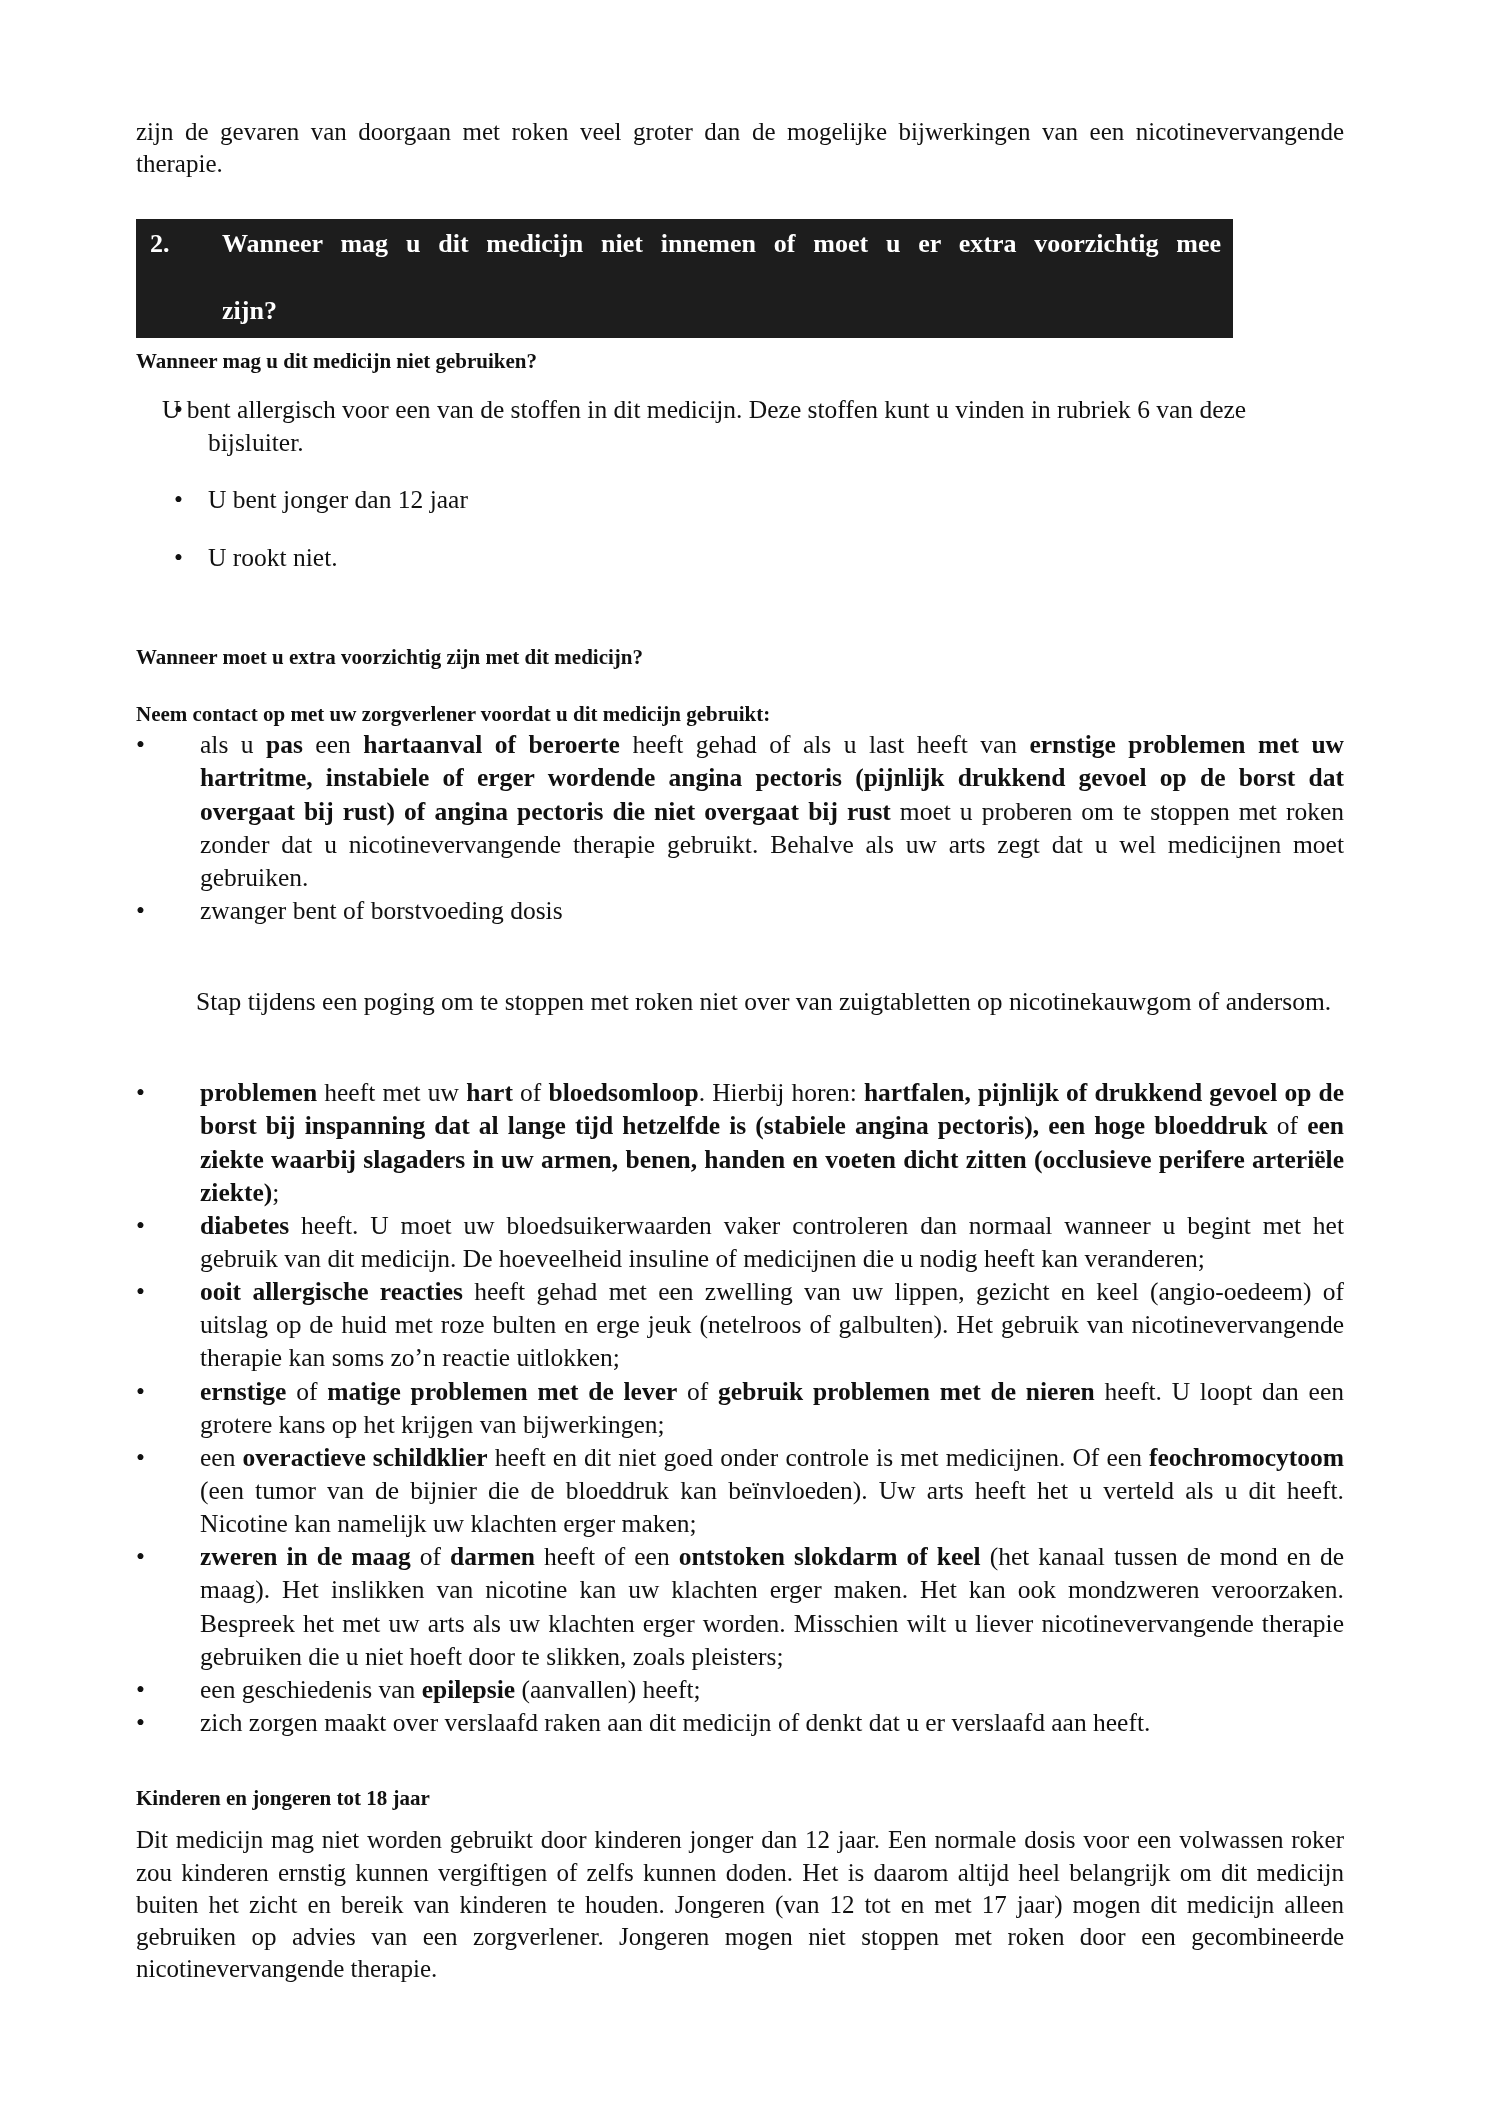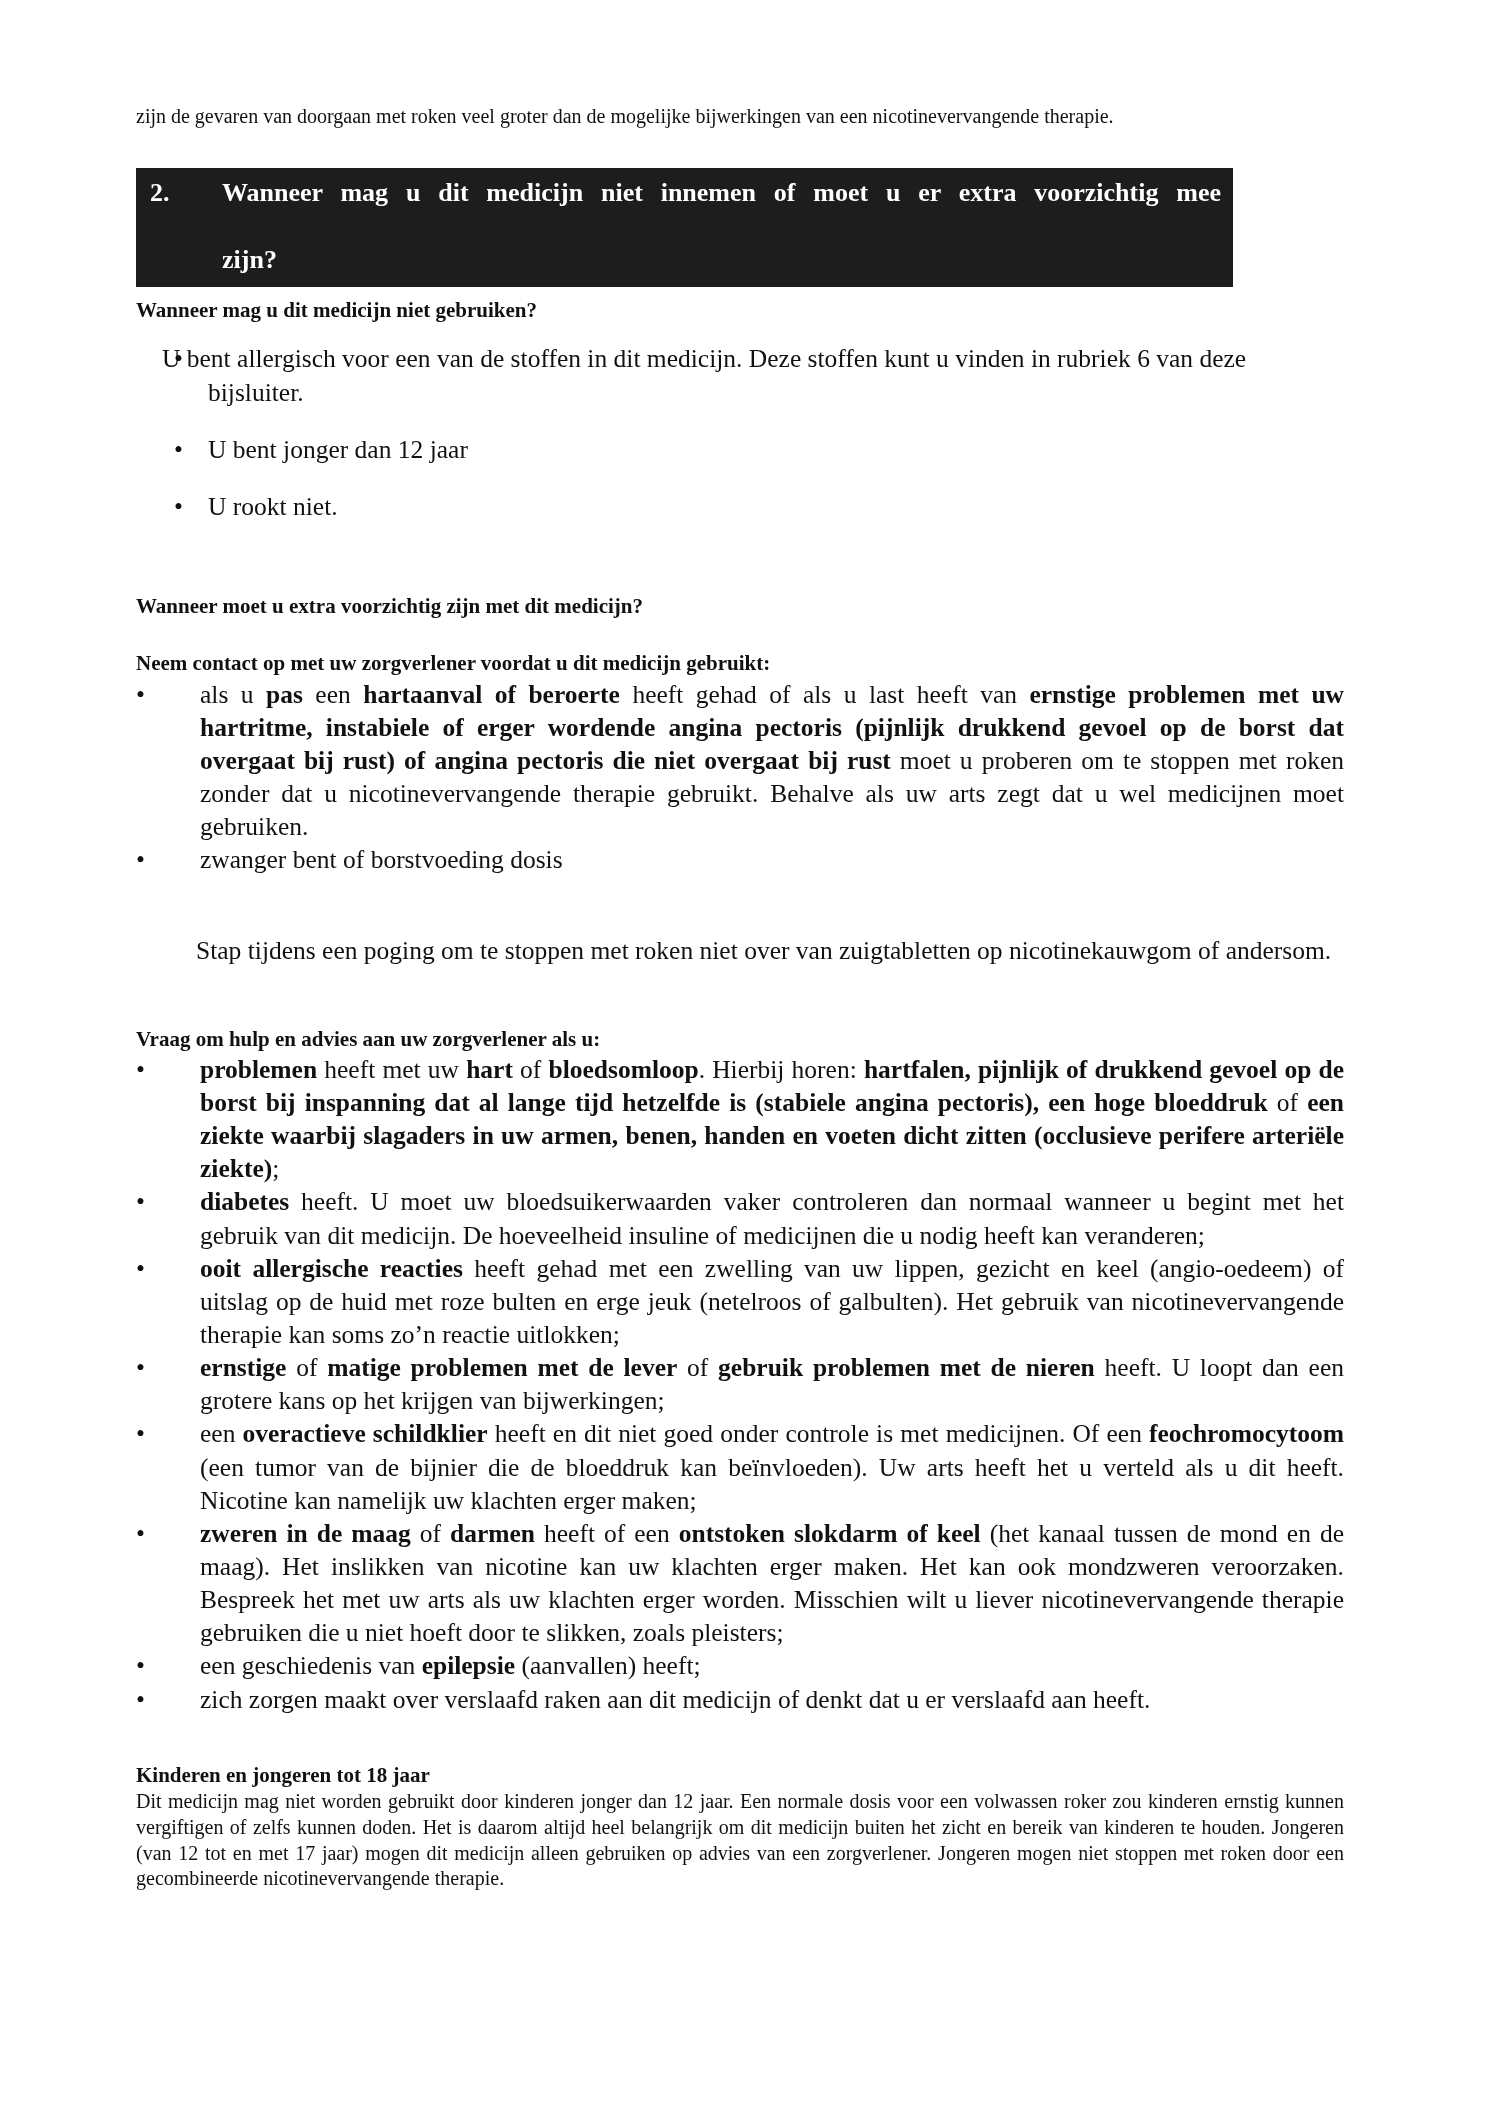--- a/index.html
+++ b/index.html
@@ -18,24 +18,24 @@
     box-sizing:border-box;
     padding:104px 150px 60px 136px;
     background:#fff;
   }
   .content{width:1208px;}
 
   p{margin:0;}
 
   
   .para{
-    font-size:20px;
+    font-size:25px;
     line-height:1.29;
     text-align:justify;
-    margin:0 0 0 0;
+    margin:12px 0 0 0;
   }
   .para.just{text-align:justify;}
 
   .h-bold{
     font-weight:bold;
     font-size:21px;
     line-height:1.30;
     text-align:left;
   }
 
@@ -172,21 +172,20 @@
         <span>zwanger bent of borstvoeding dosis</span>
       </li>
     </ul>
 
     <div class="gap-xl"></div>
 
     <p class="indented-block">Stap tijdens een poging om te stoppen met roken niet over van zuigtabletten op nicotinekauwgom of andersom.</p>
 
     <div class="gap-xl"></div>
 
-    <p class="h-bold">Vraag om hulp en advies aan uw zorgverlener als u:</p>
 
     <ul class="list-tight" id="advice-list">
         <li class="j"><span class="bullet-dot">•</span><span><b>problemen</b><span class="nb"> heeft met uw </span><b>hart</b><span class="nb"> of </span><b>bloedsomloop</b><span class="nb">. Hierbij horen: </span><b>hartfalen, pijnlijk of drukkend gevoel op de borst bij inspanning dat al lange tijd hetzelfde is (stabiele angina pectoris), een hoge bloeddruk</b><span class="nb"> of </span><b>een ziekte waarbij slagaders in uw armen, benen, handen en voeten dicht zitten (occlusieve perifere arteriële ziekte)</b><span class="nb">;</span></span></li>
         <li class="j"><span class="bullet-dot">•</span><span><b>diabetes</b><span class="nb"> heeft. U moet uw bloedsuikerwaarden vaker controleren dan normaal wanneer u begint met het gebruik van dit medicijn. De hoeveelheid insuline of medicijnen die u nodig heeft kan veranderen;</span></span></li>
         <li class="j"><span class="bullet-dot">•</span><span><b>ooit allergische reacties</b><span class="nb"> heeft gehad met een zwelling van uw lippen, gezicht en keel (angio-oedeem) of uitslag op de huid met roze bulten en erge jeuk (netelroos of galbulten). Het gebruik van nicotinevervangende therapie kan soms zo’n reactie uitlokken;</span></span></li>
         <li class="j"><span class="bullet-dot">•</span><span><b>ernstige</b><span class="nb"> of </span><b>matige problemen met de lever</b><span class="nb"> of </span><b>gebruik problemen met de nieren</b><span class="nb"> heeft. U loopt dan een grotere kans op het krijgen van bijwerkingen;</span></span></li>
         <li class="j"><span class="bullet-dot">•</span><span><span class="nb">een </span><b>overactieve schildklier</b><span class="nb"> heeft en dit niet goed onder controle is met medicijnen. Of een </span><b>feochromocytoom</b><span class="nb"> (een tumor van de bijnier die de bloeddruk kan beïnvloeden). Uw arts heeft het u verteld als u dit heeft. Nicotine kan namelijk uw klachten erger maken;</span></span></li>
         <li class="j"><span class="bullet-dot">•</span><span><b>zweren in de maag</b><span class="nb"> of </span><b>darmen</b><span class="nb"> heeft of een </span><b>ontstoken slokdarm of keel</b><span class="nb"> (het kanaal tussen de mond en de maag). Het inslikken van nicotine kan uw klachten erger maken. Het kan ook mondzweren veroorzaken. Bespreek het met uw arts als uw klachten erger worden. Misschien wilt u liever  nicotinevervangende therapie gebruiken die u niet hoeft door te slikken, zoals pleisters;</span></span></li>
         <li class="j"><span class="bullet-dot">•</span><span><span class="nb">een geschiedenis van </span><b>epilepsie</b><span class="nb"> (aanvallen) heeft;</span></span></li>
         <li class="j"><span class="bullet-dot">•</span><span><span class="nb">zich zorgen maakt over verslaafd raken aan dit medicijn of denkt dat u er verslaafd aan heeft.</span></span></li>

